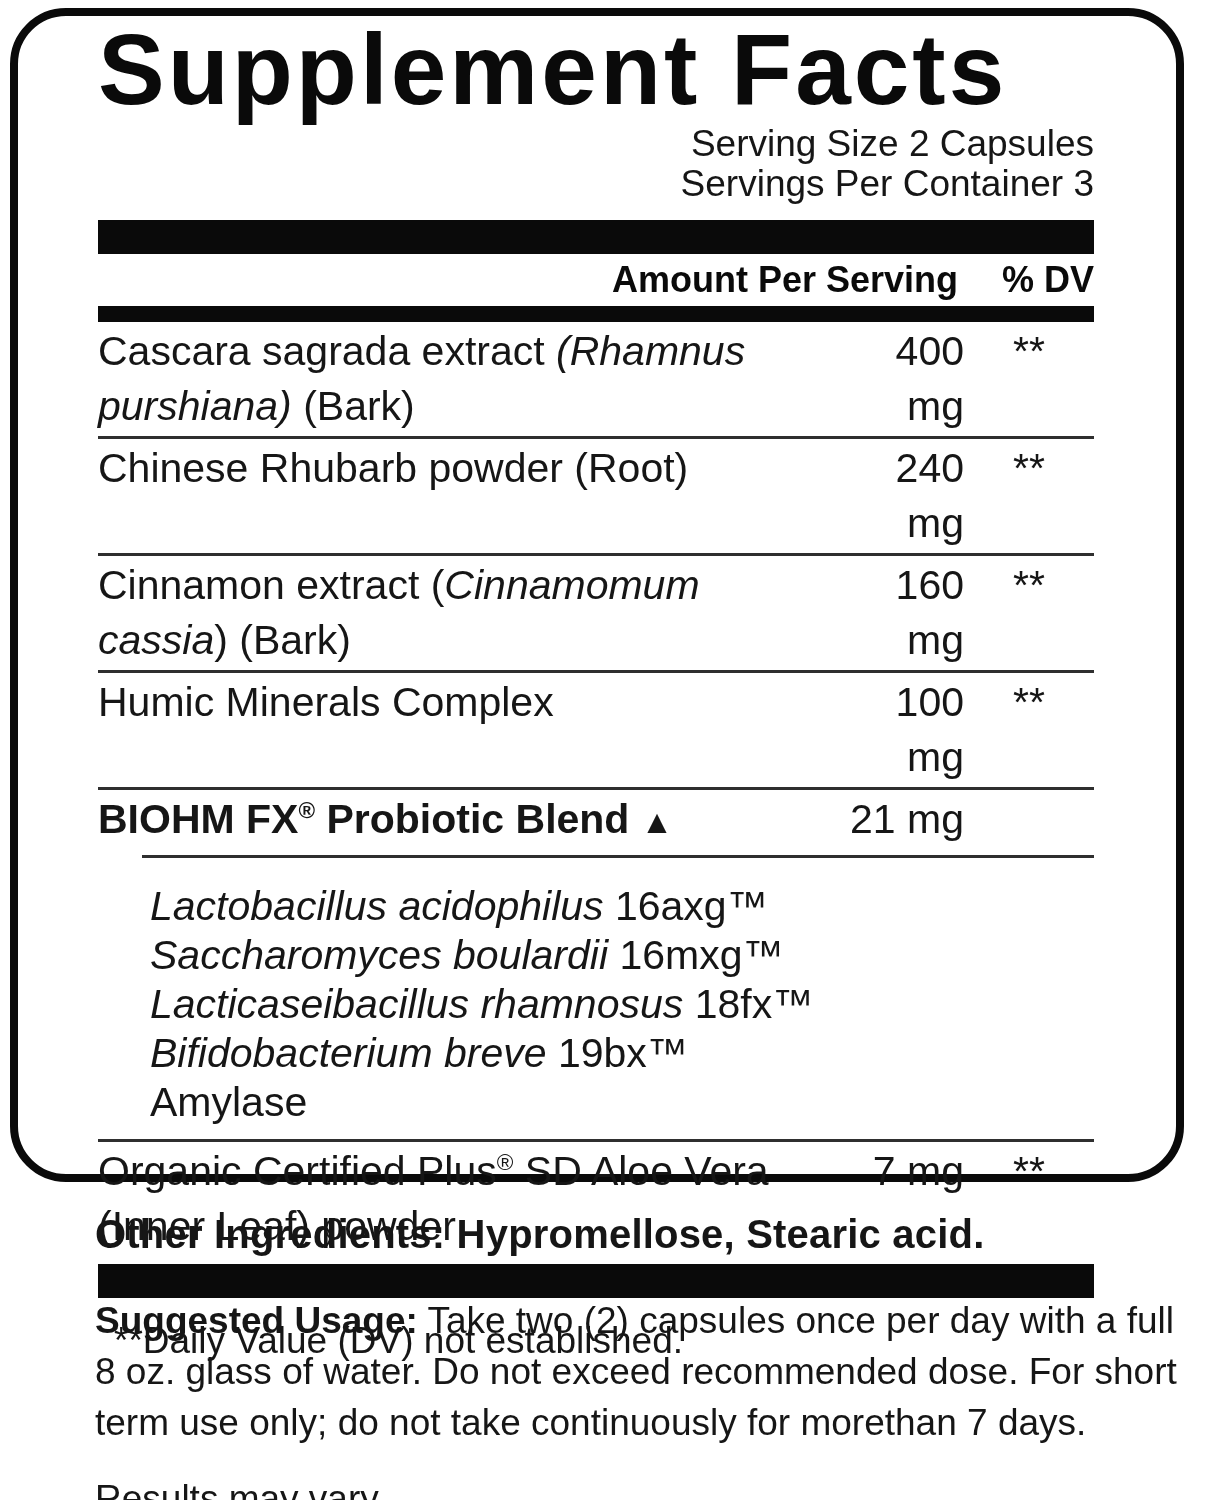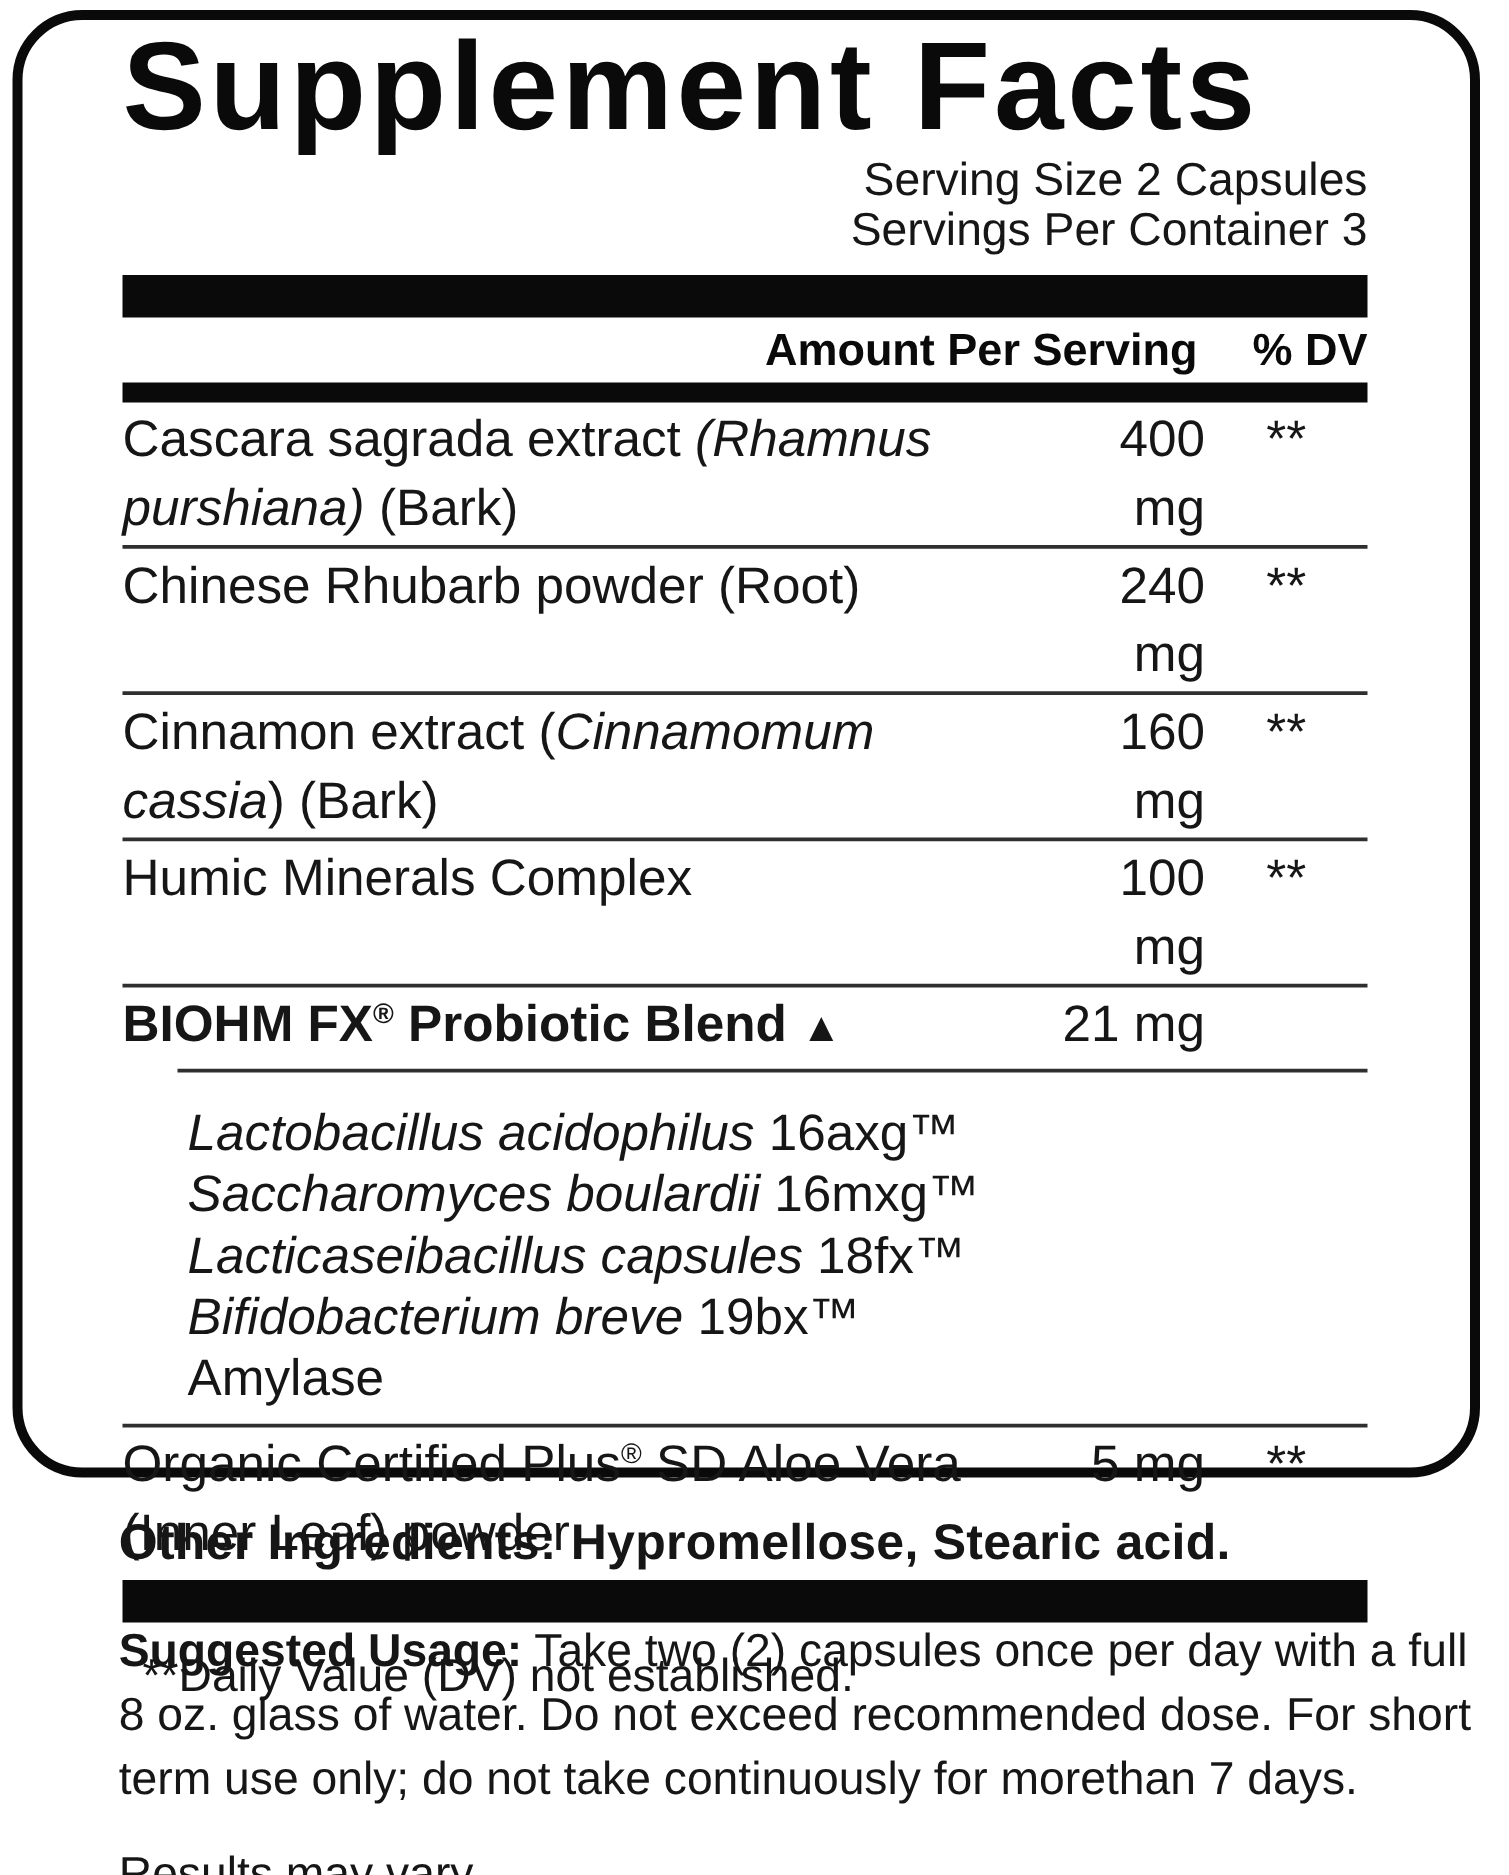--- a/index.html
+++ b/index.html
@@ -116,27 +116,27 @@
           </div>
           <div class="row div-top bold">
             <div class="name"><span style="font-weight: bold;">BIOHM FX</span><span class="sup" style="font-weight: bold;">®</span><span style="font-weight: bold; text-align: right;"> Probiotic Blend </span><span class="tri" style="font-weight: bold;">▲</span></div>
             <div class="amount">21 mg</div>
             <div class="dv"></div>
           </div>
           <div class="sub-divider"></div>
           <div class="sub-list">
             <div class="sub-item"><span class="it">Lactobacillus acidophilus</span><span> 16axg™</span></div>
             <div class="sub-item"><span class="it">Saccharomyces boulardii</span><span> 16mxg™</span></div>
-            <div class="sub-item"><span class="it">Lacticaseibacillus capsules</span><span> 18fx™</span></div>
+            <div class="sub-item"><span class="it">Lacticaseibacillus rhamnosus</span><span> 18fx™</span></div>
             <div class="sub-item"><span class="it">Bifidobacterium breve</span><span> 19bx™</span></div>
             <div class="sub-item"><span>Amylase</span></div>
           </div>
           <div class="row div-top">
             <div class="name"><span>Organic Certified Plus</span><span class="sup">®</span><span> SD Aloe Vera</span><br><span>(Inner Leaf) powder</span></div>
-            <div class="amount">5 mg</div>
+            <div class="amount">7 mg</div>
             <div class="dv">**</div>
           </div>
         </div>
 
       <div class="bar thick bottom"></div>
 
       <div class="footnote">**Daily Value (DV) not established.</div>
 
     </div>
   </div>

